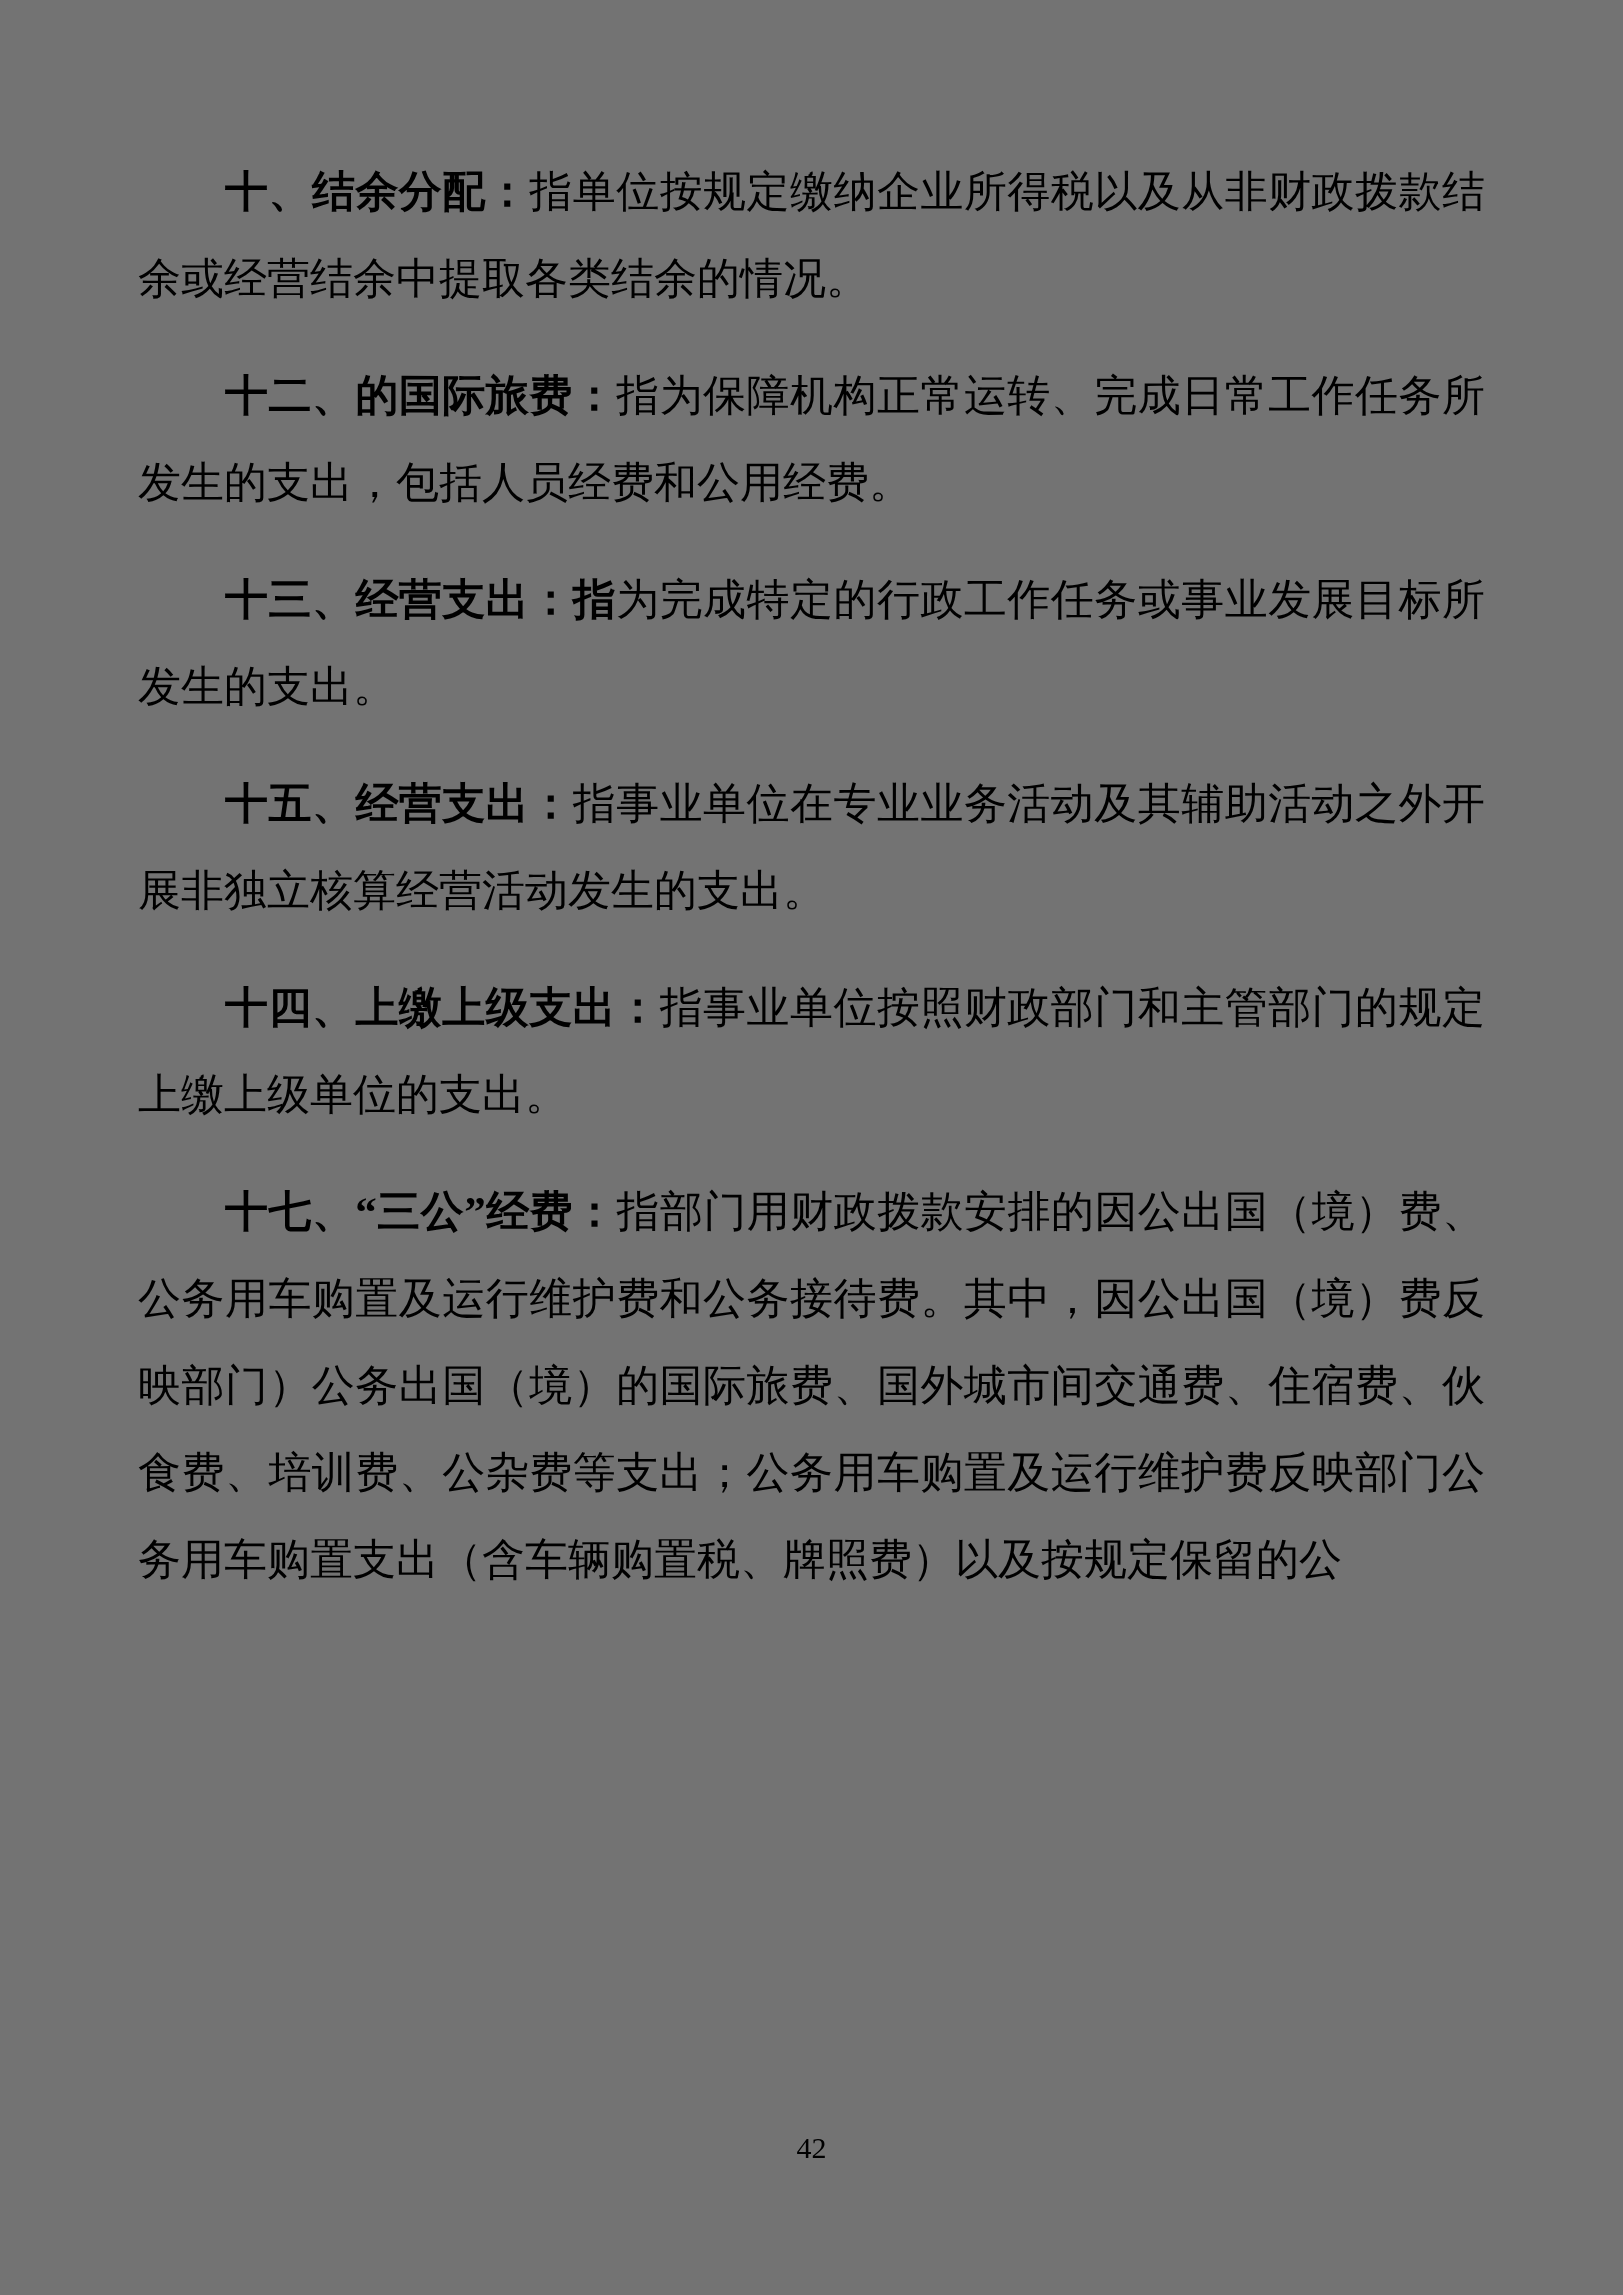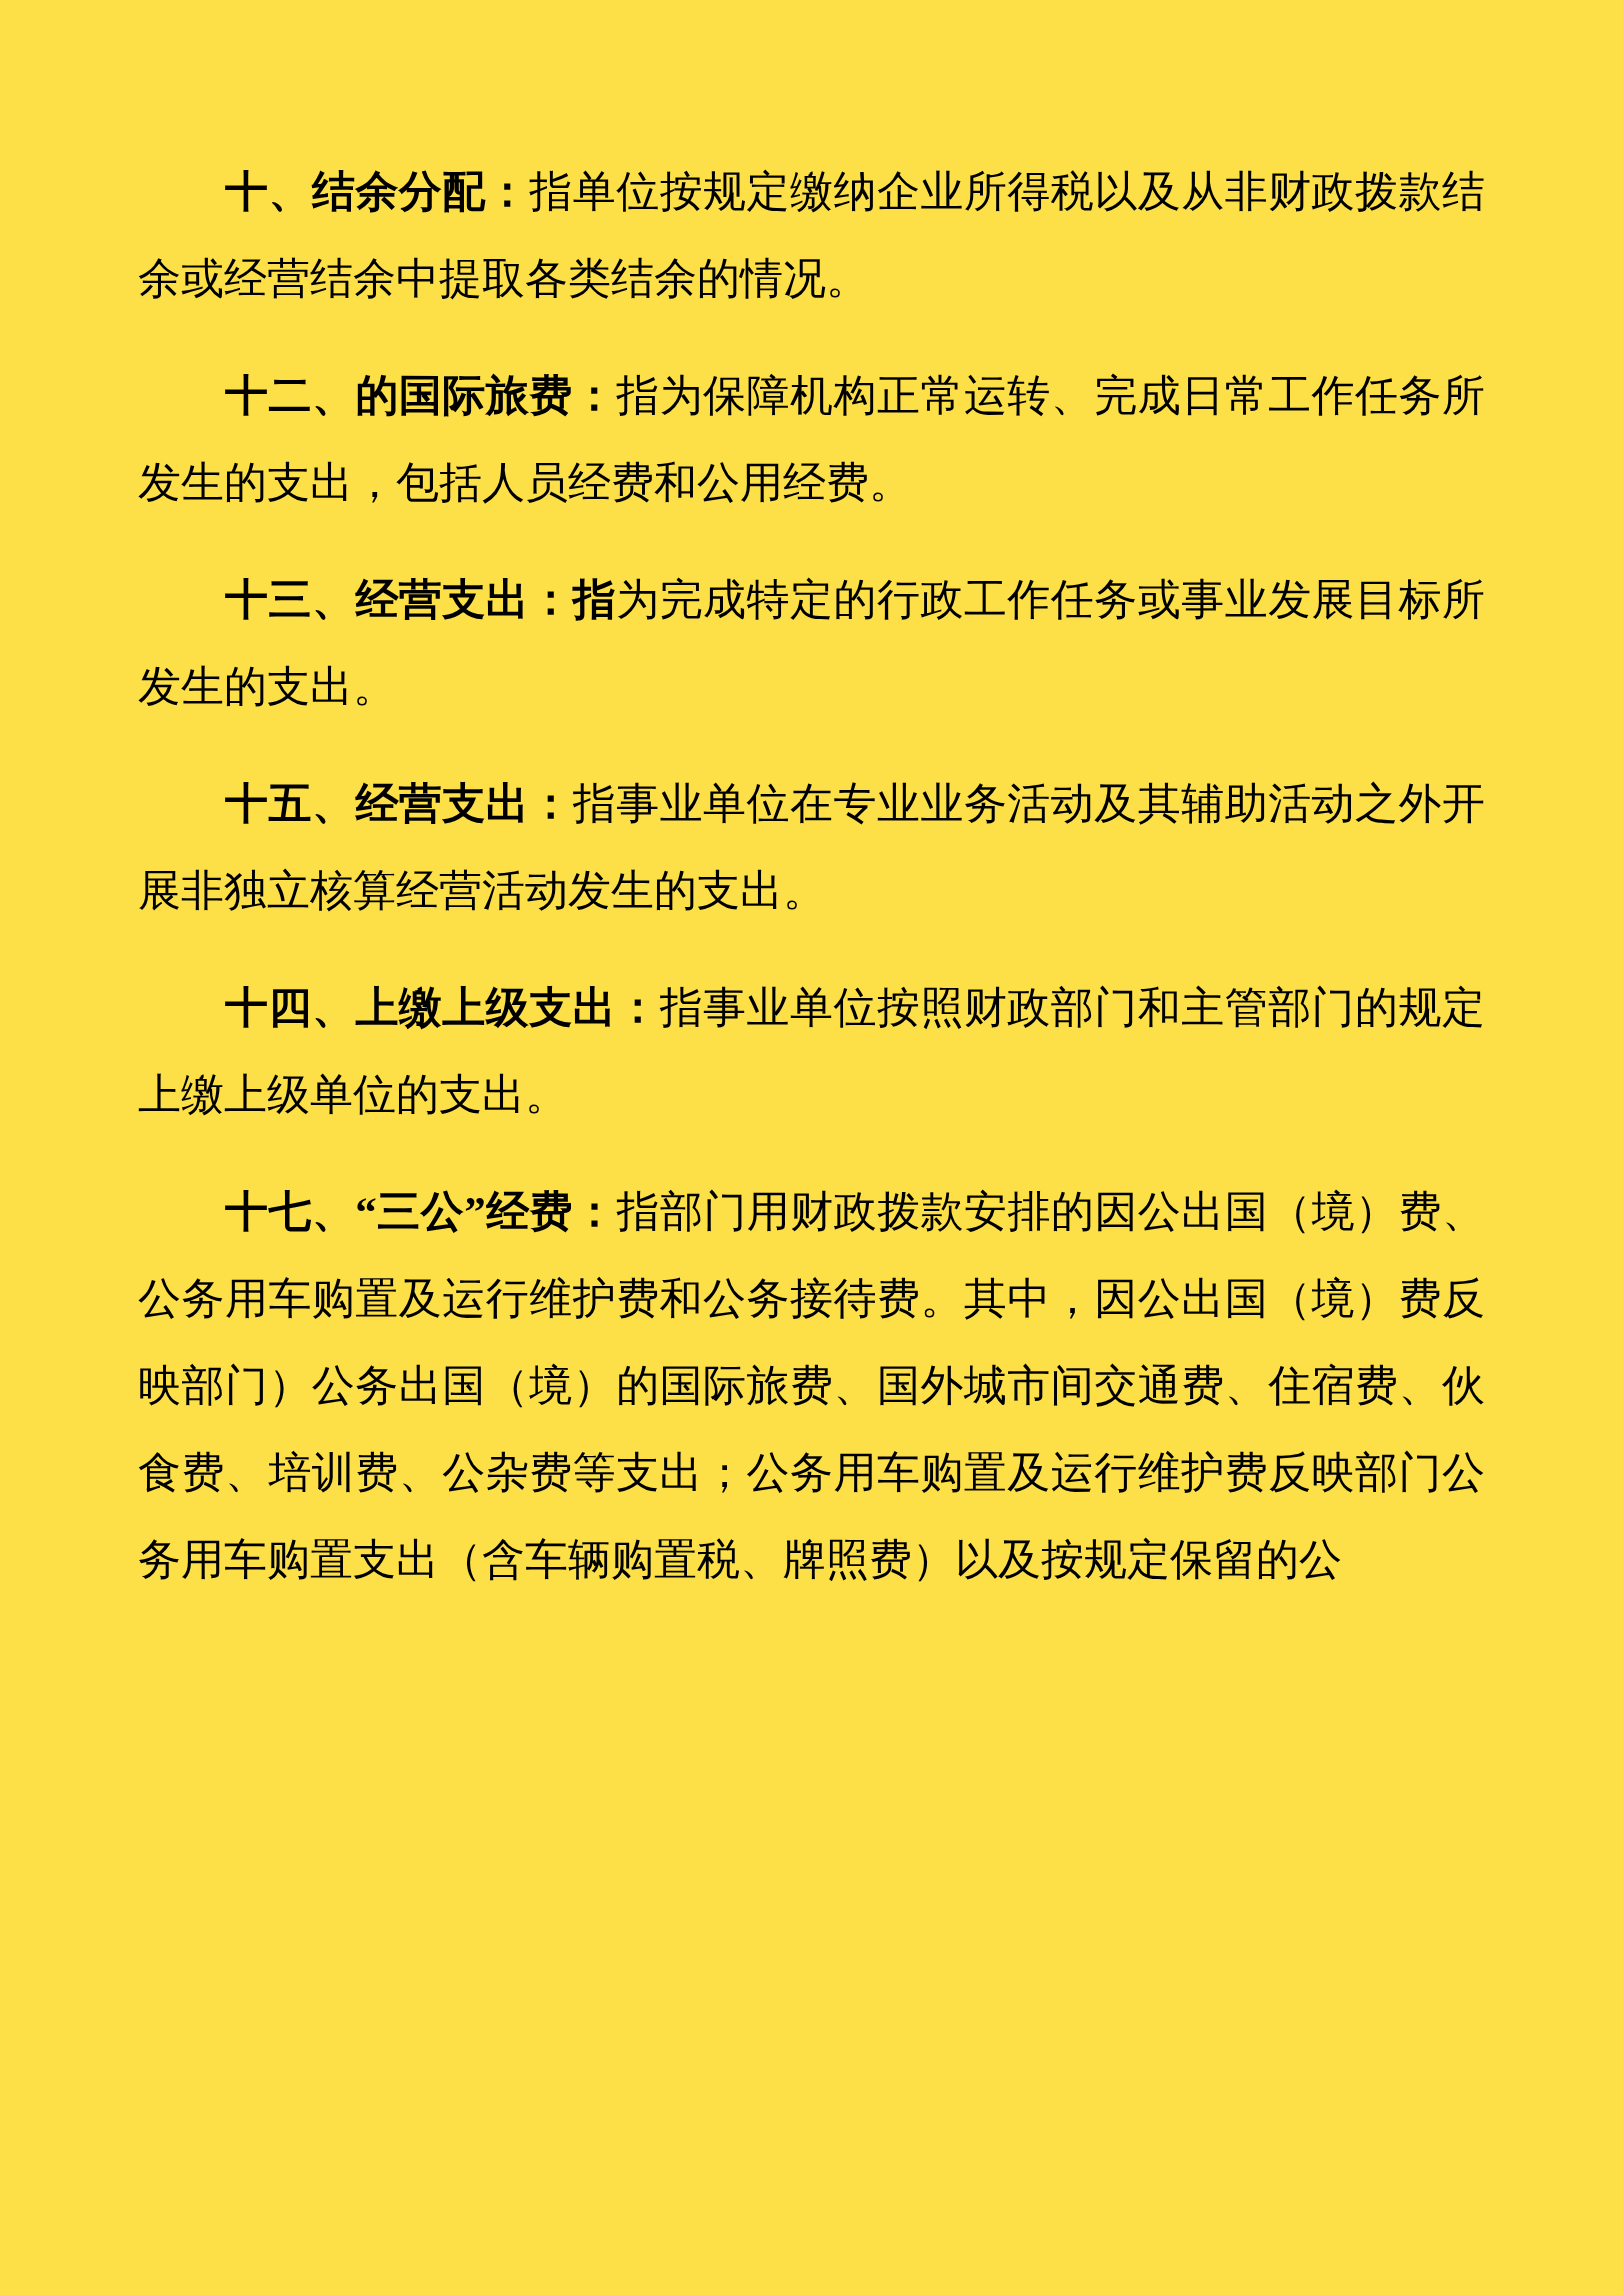--- a/index.html
+++ b/index.html
@@ -1,20 +1,20 @@
 <!DOCTYPE html>
 <html lang="zh" style="font-size:8.2px"><head>
 <meta charset="utf-8">
 <style>
   html, body { margin: 0; padding: 0; background: #ffffff; }
   .page {
     position: relative;
     width: 1623px;
     height: 2295px;
-    background: #fde047;
+    background: #737373;
     color: #000000;
     font-family: "Liberation Serif", "DejaVu Serif", serif;
     box-sizing: border-box;
     overflow: hidden;
   }
   .doc-body {
     position: absolute;
     left: 138px;
     top: 148px;
     width: 1347px;
@@ -73,14 +73,15 @@
   <p class="para">
     <b class="hd">十四、上缴上级支出：</b><span class="bd">指事业单位按照财政部门和主管部门的规定上缴上级单位的支出。</span>
   </p>
 
 
   <p class="para">
     <b class="hd">十七、“三公”经费：</b><span class="bd">指部门用财政拨款安排的因公出国（境）费、公务用车购置及运行维护费和公务接待费。其中，因公出国（境）费反映部门）公务出国（境）的国际旅费、国外城市间交通费、住宿费、伙食费、培训费、公杂费等支出；公务用车购置及运行维护费反映部门公务用车购置支出（含车辆购置税、牌照费）以及按规定保留的公</span>
   </p>
 </main>
 
+  <div class="page-number">42</div>
 </div>
 
 
 </body></html>

